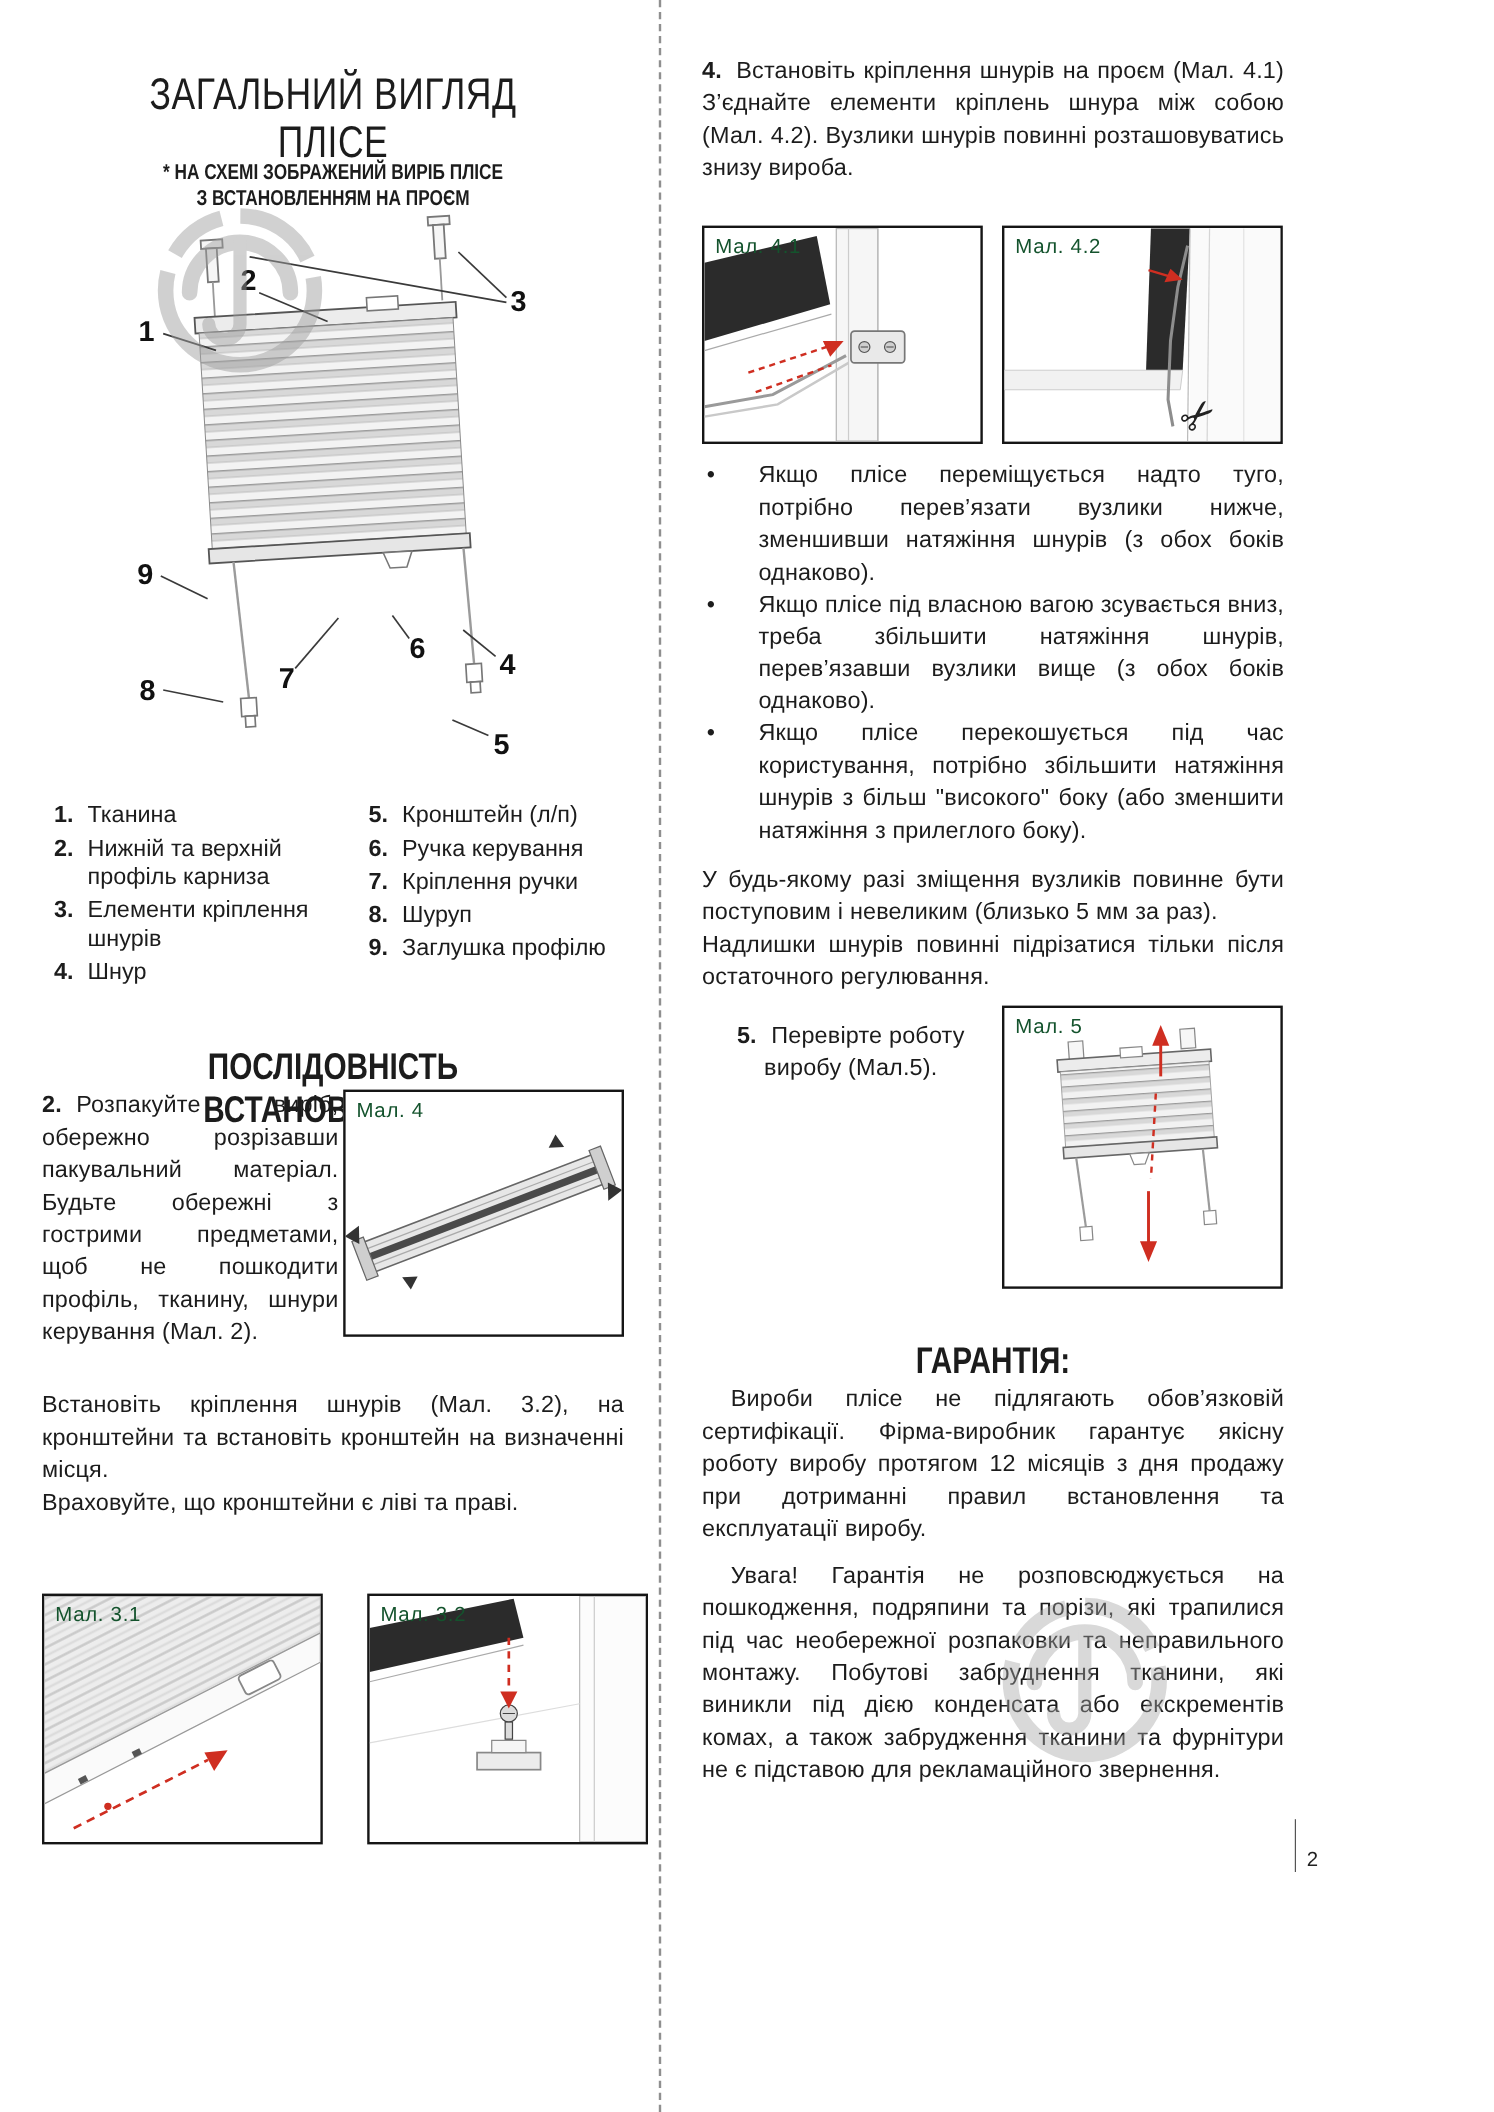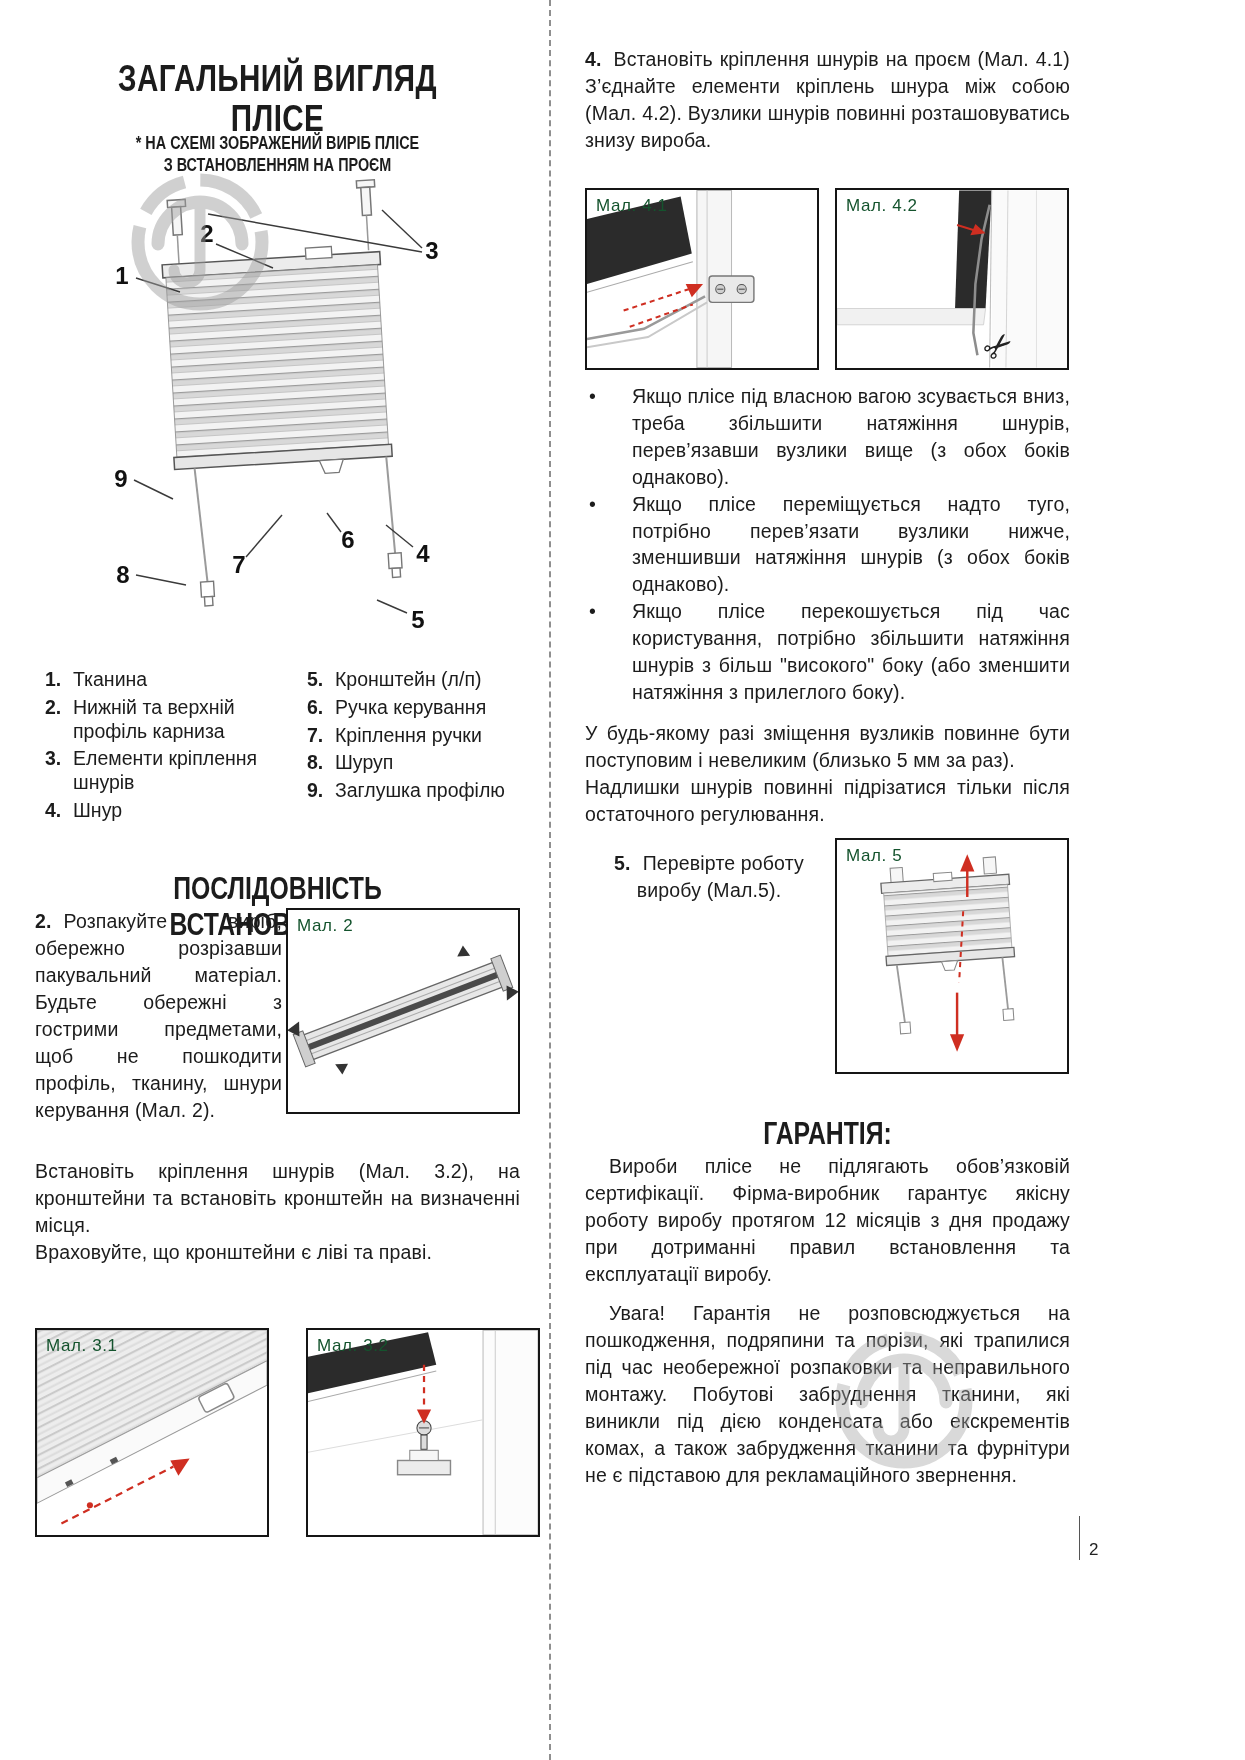--- a/index.html
+++ b/index.html
@@ -1,21 +1,21 @@
 <!DOCTYPE html>
 <html lang="uk" style="--accent_red: #cf2e21; --ink: #1c1c1c;"><head>
 <meta charset="utf-8">
 <style>
   html,body{margin:0;padding:0}
   body{width:1245px;height:1760px;background:#ffffff;font-family:"Liberation Sans",sans-serif;color:#1c1c1c;position:relative;overflow:hidden}
   .sheet{position:absolute;inset:0;background:#fff}
   .abs{position:absolute}
   .divider{position:absolute;left:549px;top:0;height:1760px;width:0;border-left:2.5px dashed #8f8f8f}
   .condline{transform:scaleX(0.8);transform-origin:50% 50%}
-  .title{left:35px;top:34px;width:485px;font-weight:bold;font-size:37px;line-height:1.08;text-align:center;letter-spacing:0.5px}
+  .title{left:35px;top:34px;width:485px;font-weight:normal;font-size:37px;line-height:1.08;text-align:center;letter-spacing:0.5px}
   .subtitle{left:35px;top:133px;width:485px;font-weight:bold;font-size:18px;line-height:1.2;text-align:center}
   .h2{font-weight:bold;font-size:31px;text-align:center}
   .seqh{left:35px;top:845px;width:485px}
   .warh{left:585px;top:1090px;width:485px}
   .body{font-size:19.5px;line-height:1.385;letter-spacing:0.15px;text-align:justify}
   .b{font-weight:bold}
   .gap{margin-right:12px}
   .diagram{left:30px;top:178px;width:490px;height:485px}
   .legend{left:45px;top:668px;width:475px;display:flex}
   .legend .c1{width:262px}
@@ -185,21 +185,21 @@
           <rect x="12" y="96" width="202" height="6" fill="#4a4a4a"></rect>
           <line x1="12" y1="106" x2="214" y2="106" stroke="#aaa"></line>
           <rect x="4" y="82" width="10" height="34" fill="#cfcfcf" stroke="#666"></rect>
           <rect x="212" y="82" width="10" height="34" fill="#cfcfcf" stroke="#666"></rect>
           <polygon points="0,76 14,72 9,86" fill="#333"></polygon>
           <polygon points="226,122 212,126 217,112" fill="#333"></polygon>
           <polygon points="32,124 44,128 35,136" fill="#333"></polygon>
           <polygon points="194,72 182,68 191,60" fill="#333"></polygon>
         </g>
       </svg>
-      <figcaption class="figlabel">Мал. 2</figcaption>
+      <figcaption class="figlabel">Мал. 4</figcaption>
     </figure>
   </div>
 
   <div class="abs step3 body">
     <p style="margin:0">Встановіть кріплення шнурів (Мал. 3.2), на кронштейни та встановіть кронштейн на визначенні місця.</p>
     <p style="margin:0">Враховуйте, що кронштейни є ліві та праві.</p>
   </div>
 
   <figure class="figbox f31">
     <svg class="figart" viewBox="0 0 226 201">
@@ -281,22 +281,22 @@
       <polygon points="0,116 146,116 144,132 0,132" fill="#f1f1f1" stroke="#ccc" stroke-width="0.8"></polygon>
       <polyline points="150,14 142,48 136,92 134,140 138,162" fill="none" stroke="#8d8d8d" stroke-width="2.5"></polyline>
       <line class="rs" x1="118" y1="34" x2="138" y2="40" stroke-width="2"></line>
       <polygon class="rf" points="146,42 131,44 136,33"></polygon>
       <text x="146" y="166" font-size="34" fill="#222" transform="rotate(-40 158 156)">✂</text>
     </svg>
     <figcaption class="figlabel">Мал. 4.2</figcaption>
   </figure>
 
   <ul class="abs bullets">
+    <li>Якщо плісе переміщується надто туго, потрібно перев’язати вузлики нижче, зменшивши натяжіння шнурів (з обох боків однаково).</li>
     <li>Якщо плісе під власною вагою зсувається вниз, треба збільшити натяжіння шнурів, перев’язавши вузлики вище (з обох боків однаково).</li>
-    <li>Якщо плісе переміщується надто туго, потрібно перев’язати вузлики нижче, зменшивши натяжіння шнурів (з обох боків однаково).</li>
     <li>Якщо плісе перекошується під час користування, потрібно збільшити натяжіння шнурів з більш "високого" боку (або зменшити натяжіння з прилеглого боку).</li>
   </ul>
 
   <div class="abs notes body">
     <p style="margin:0">У будь-якому разі зміщення вузликів повинне бути поступовим і невеликим (близько 5 мм за раз).</p>
     <p style="margin:0">Надлишки шнурів повинні підрізатися тільки після остаточного регулювання.</p>
   </div>
 
   <p class="abs step5 body" style="margin:4px;text-align:center">
     <span class="b gap">5.</span><span>Перевірте роботу виробу (Мал.5).</span>

